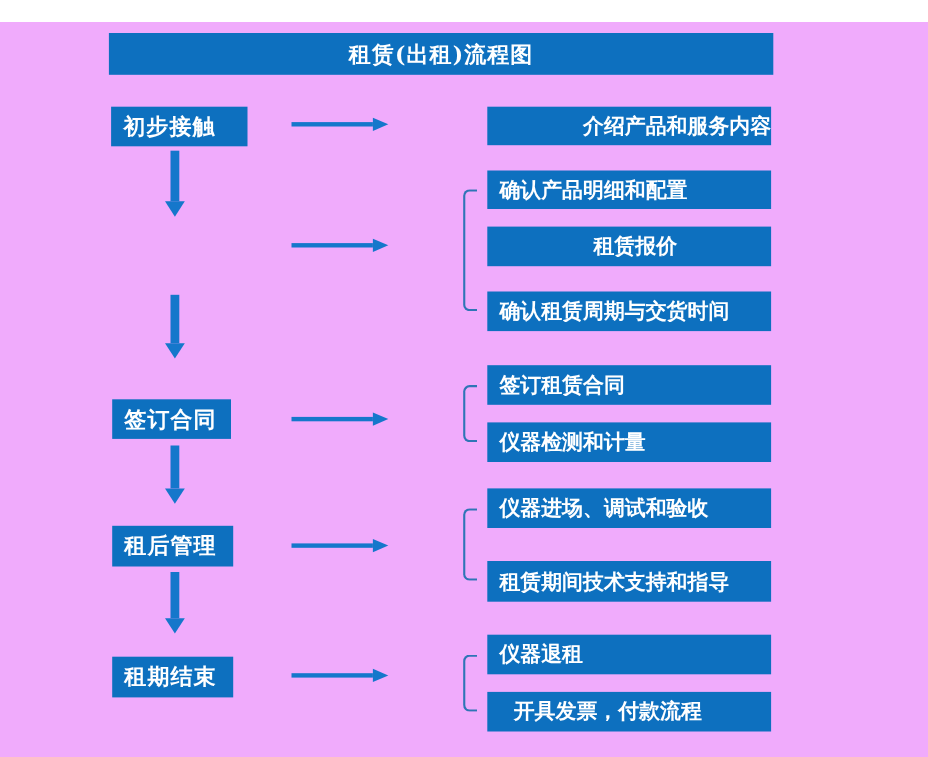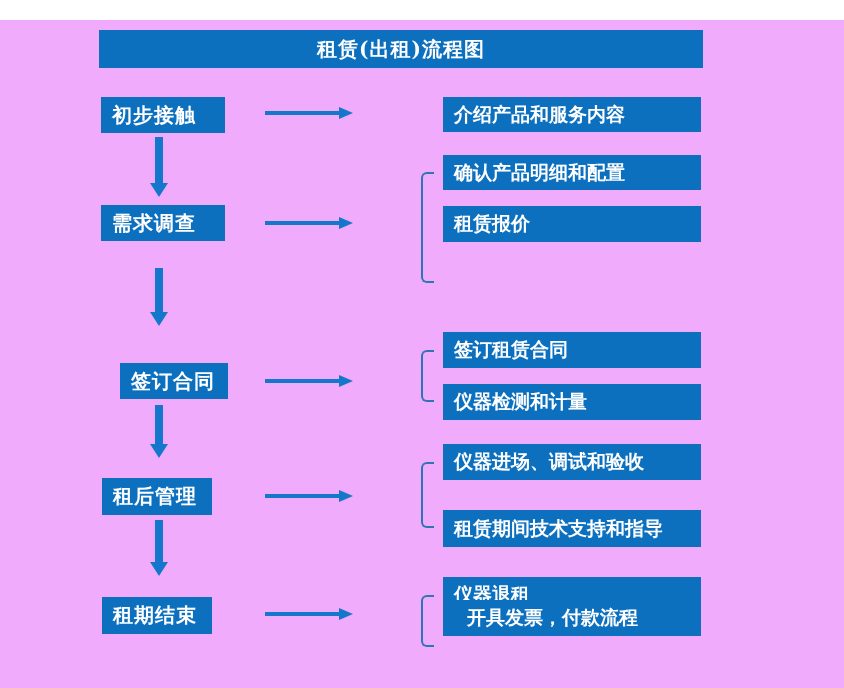--- a/index.html
+++ b/index.html
@@ -80,24 +80,21 @@
 
 <div class="canvas">
 
   <div class="title-bar">
     <span>租赁(出租)流程图</span>
   </div>
 
   <div class="stage-box" style="left:101px;top:77px;width:124px;height:36px;">
     <span>初步接触</span>
   </div>
-  <div class="stage-box" style="left:101px;top:185px;width:124px;height:36px;">
-    <span>需求调查</span>
-  </div>
-  <div class="stage-box" style="left:120px;top:343px;width:108px;height:36px;">
+  <div class="stage-box" style="left:102px;top:343px;width:108px;height:36px;">
     <span>签订合同</span>
   </div>
   <div class="stage-box" style="left:102px;top:577px;width:110px;height:37px;">
     <span>租期结束</span>
   </div>
   <div class="stage-box" style="left:102px;top:458px;width:110px;height:37px;">
     <span>租后管理</span>
   </div>
 
   <div class="varrow" style="left:150px;top:117px;height:60px;">
@@ -136,45 +133,48 @@
   <div class="harrow" style="left:265px;top:588px;width:88px;">
     <div class="shaft"></div>
     <div class="head"></div>
   </div>
 
   <div class="bracket" style="top:152px;height:111px;"></div>
   <div class="bracket" style="top:330px;height:52px;"></div>
   <div class="bracket" style="top:442px;height:66px;"></div>
   <div class="bracket" style="top:575px;height:52px;"></div>
 
-  <div class="detail-box" style="top:77px;height:35px;">
+  <div class="detail-box" style="top:77px;height:35px;justify-content:flex-end;">
     <span>介绍产品和服务内容</span>
   </div>
 
   <div class="detail-box" style="top:135px;height:35px;">
     <span>确认产品明细和配置</span>
   </div>
-  <div class="detail-box" style="top:186px;height:36px;">
+  <div class="detail-box" style="top:186px;height:36px;justify-content:center;">
     <span>租赁报价</span>
+  </div>
+  <div class="detail-box" style="top:245px;height:36px;">
+    <span>确认租赁周期与交货时间</span>
   </div>
 
   <div class="detail-box" style="top:312px;height:36px;align-items:center;">
     <span>签订租赁合同</span>
   </div>
   <div class="detail-box" style="top:364px;height:36px;">
     <span>仪器检测和计量</span>
   </div>
 
   <div class="detail-box" style="top:424px;height:36px;">
     <span>仪器进场、调试和验收</span>
   </div>
   <div class="detail-box" style="top:490px;height:37px;font-family:Liberation Serif, serif;">
     <span>租赁期间技术支持和指导</span>
   </div>
 
   <div class="detail-box" style="top:557px;height:36px;">
     <span>仪器退租</span>
   </div>
-  <div class="detail-box" style="top:580px;height:36px;padding-left:24px;">
+  <div class="detail-box" style="top:609px;height:36px;padding-left:24px;">
     <span>开具发票，付款流程</span>
   </div>
 
 </div>
 
 </body></html>

